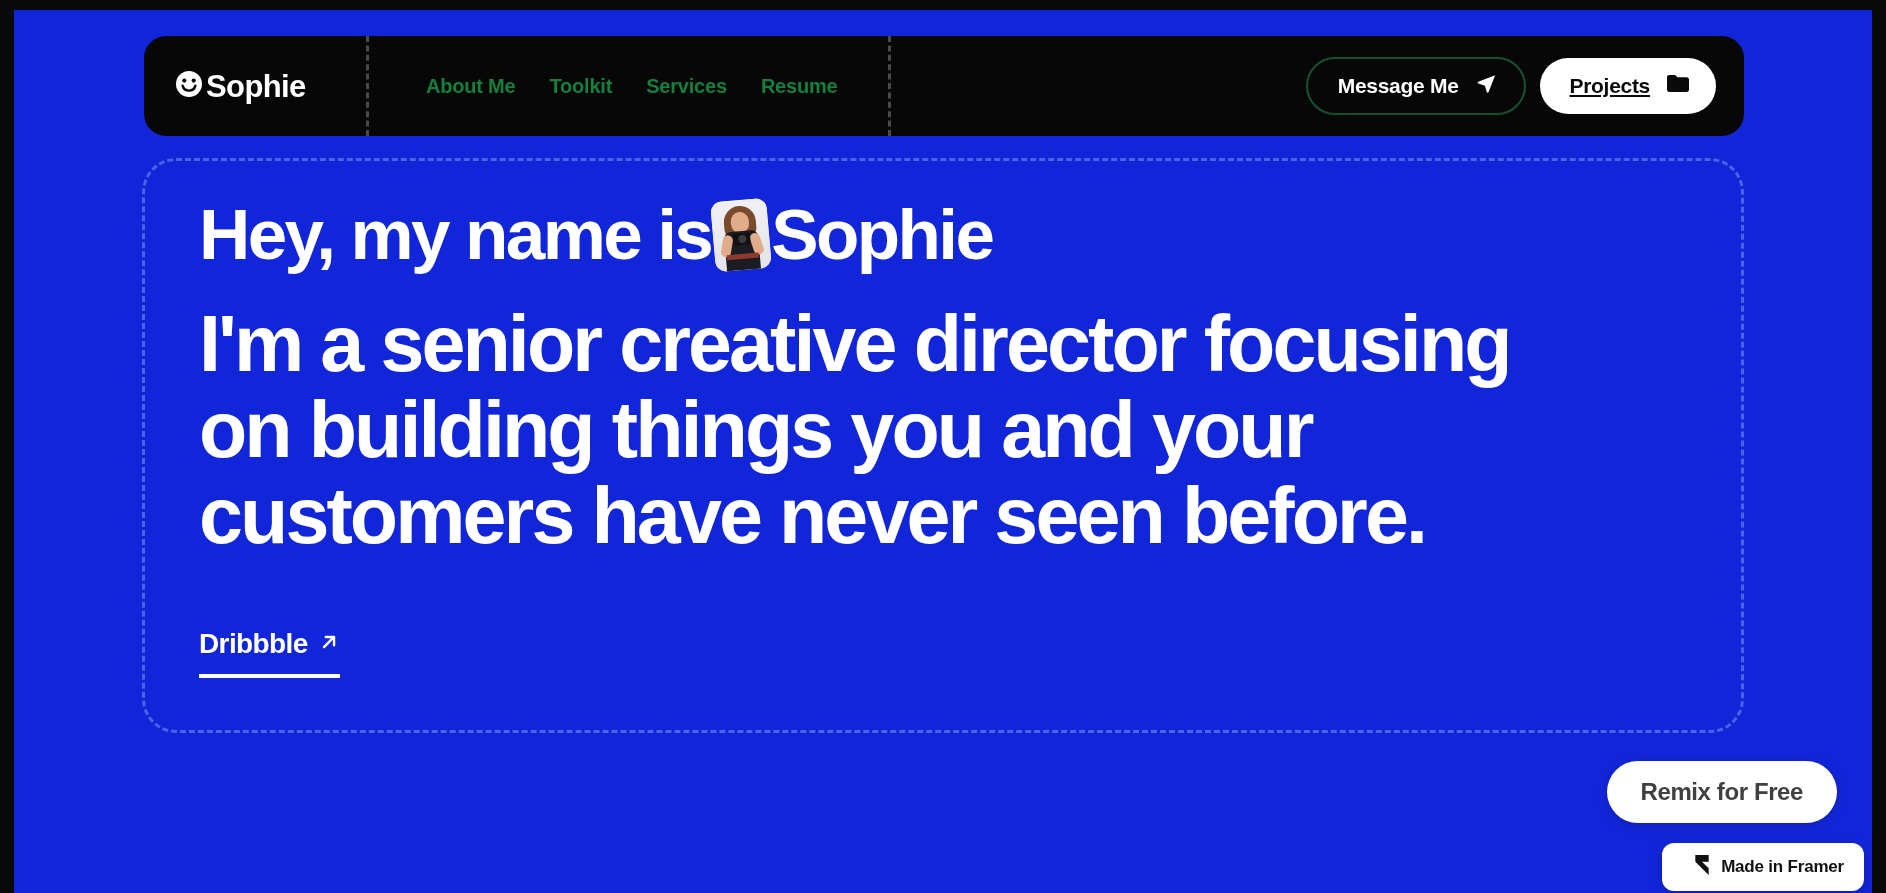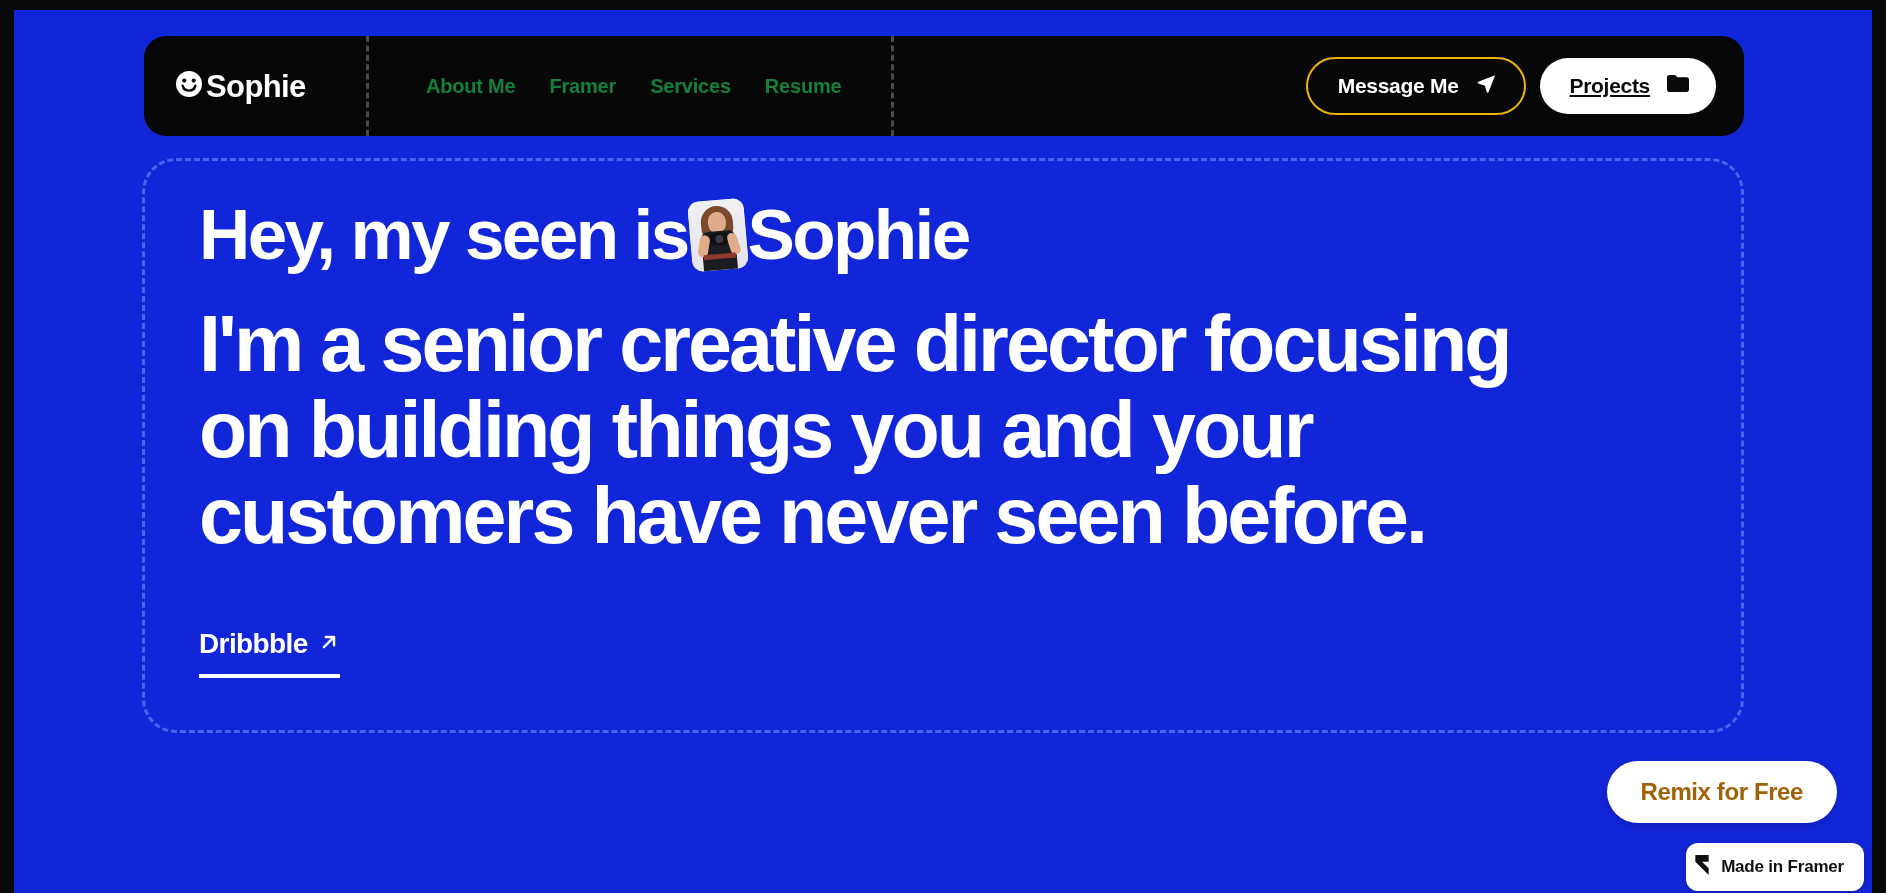--- a/index.html
+++ b/index.html
@@ -116,21 +116,21 @@
     font-weight: 700;
     letter-spacing: -0.3px;
     cursor: pointer;
     border: none;
     font-family: "Liberation Sans", sans-serif;
     white-space: nowrap;
   }
   .btn-outline {
     background: #070707;
     color: #ffffff;
-    border: 2px solid #eab308;
+    border: 2px solid #14532d;
     padding: 13px 26px 13px 30px;
   }
   .btn-solid {
     background: #ffffff;
     color: #0a0a0a;
     padding: 15px 26px 15px 30px;
     text-decoration: underline;
   }
 
   
@@ -213,40 +213,40 @@
     border-bottom: 4px solid #ffffff;
     cursor: pointer;
   }
 
   
   .remix-badge {
     position: absolute;
     right: 35px;
     top: 751px;
     background: #ffffff;
-    color: #a16207;
+    color: #404040;
     font-size: 24px;
     font-weight: 700;
     letter-spacing: -0.4px;
     padding: 17px 34px;
     border-radius: 999px;
     cursor: pointer;
     box-shadow: 0 2px 10px rgba(0,0,0,.18);
   }
 
   .framer-badge {
     position: absolute;
     right: 8px;
     top: 833px;
     background: #ffffff;
     color: #111111;
     font-size: 17px;
     font-weight: 700;
     letter-spacing: -0.2px;
-    padding: 11px 20px 11px 8px;
+    padding: 11px 20px 11px 32px;
     border-radius: 12px;
     display: inline-flex;
     align-items: center;
     gap: 11px;
     cursor: pointer;
     box-shadow: 0 2px 10px rgba(0,0,0,.2);
   }
 </style>
 </head>
 <body>
@@ -265,21 +265,21 @@
               <circle cx="19.7" cy="11.6" r="2.1" fill="#070707"></circle>
               <path d="M8.6 16.6a6.6 6.6 0 0 0 12.8 0" stroke="#070707" stroke-width="2.4" fill="none" stroke-linecap="round"></path>
             </svg>
           </span>
           <span class="brand-name">Sophie</span>
         </a>
       </div>
 
       <div class="nav-links-cell">
         <a class="nav-link">About Me</a>
-        <a class="nav-link">Framer</a>
+        <a class="nav-link">Toolkit</a>
         <a class="nav-link">Services</a>
         <a class="nav-link">Resume</a>
       </div>
 
       <div class="nav-spacer"></div>
 
       <div class="nav-actions">
         <button class="btn btn-outline">
           <span>Message Me</span>
           <span>
@@ -297,21 +297,21 @@
             </svg>
           </span>
         </button>
       </div>
     </nav>
 
     <section class="hero">
       <div class="hero-inner">
 
         <h1 class="hero-title">
-          <span>Hey, my seen is</span>
+          <span>Hey, my name is</span>
           <span class="hero-photo">
             <span class="hp-bg"></span>
             <span class="hp-hair"></span>
             <span class="hp-face"></span>
             <span class="hp-body"></span>
             <span class="hp-arm1"></span>
             <span class="hp-arm2"></span>
             <span class="hp-cam"></span>
             <span class="hp-lens"></span>
             <span class="hp-belt"></span>

